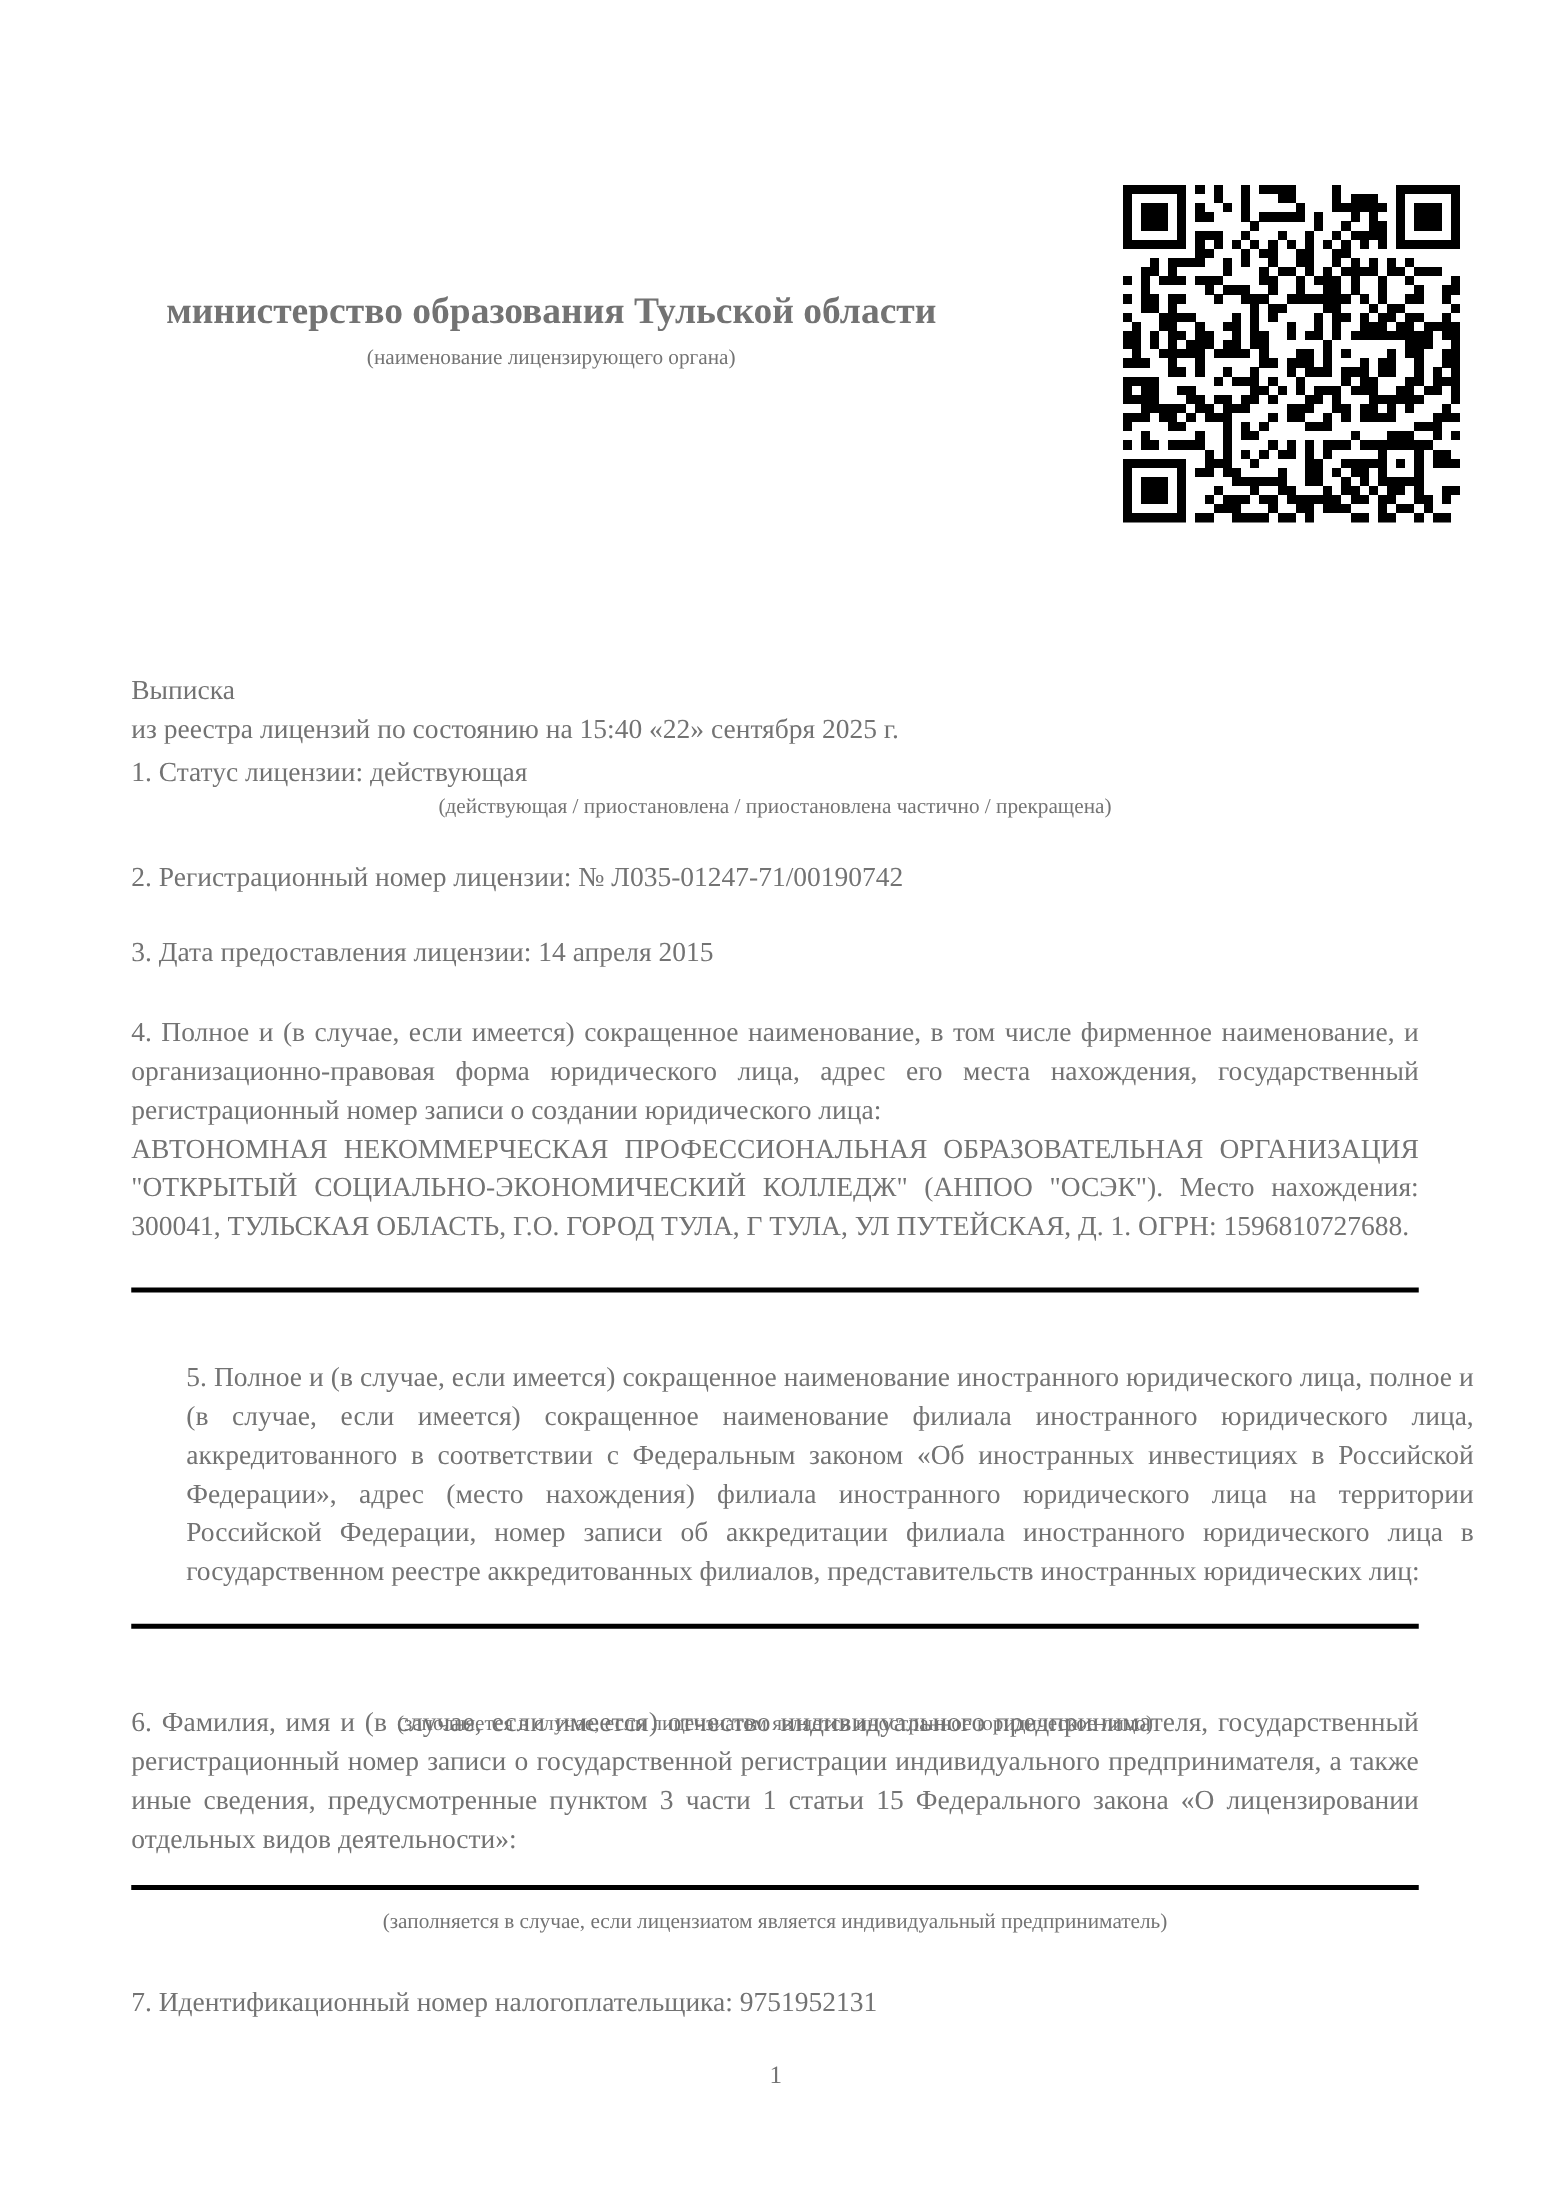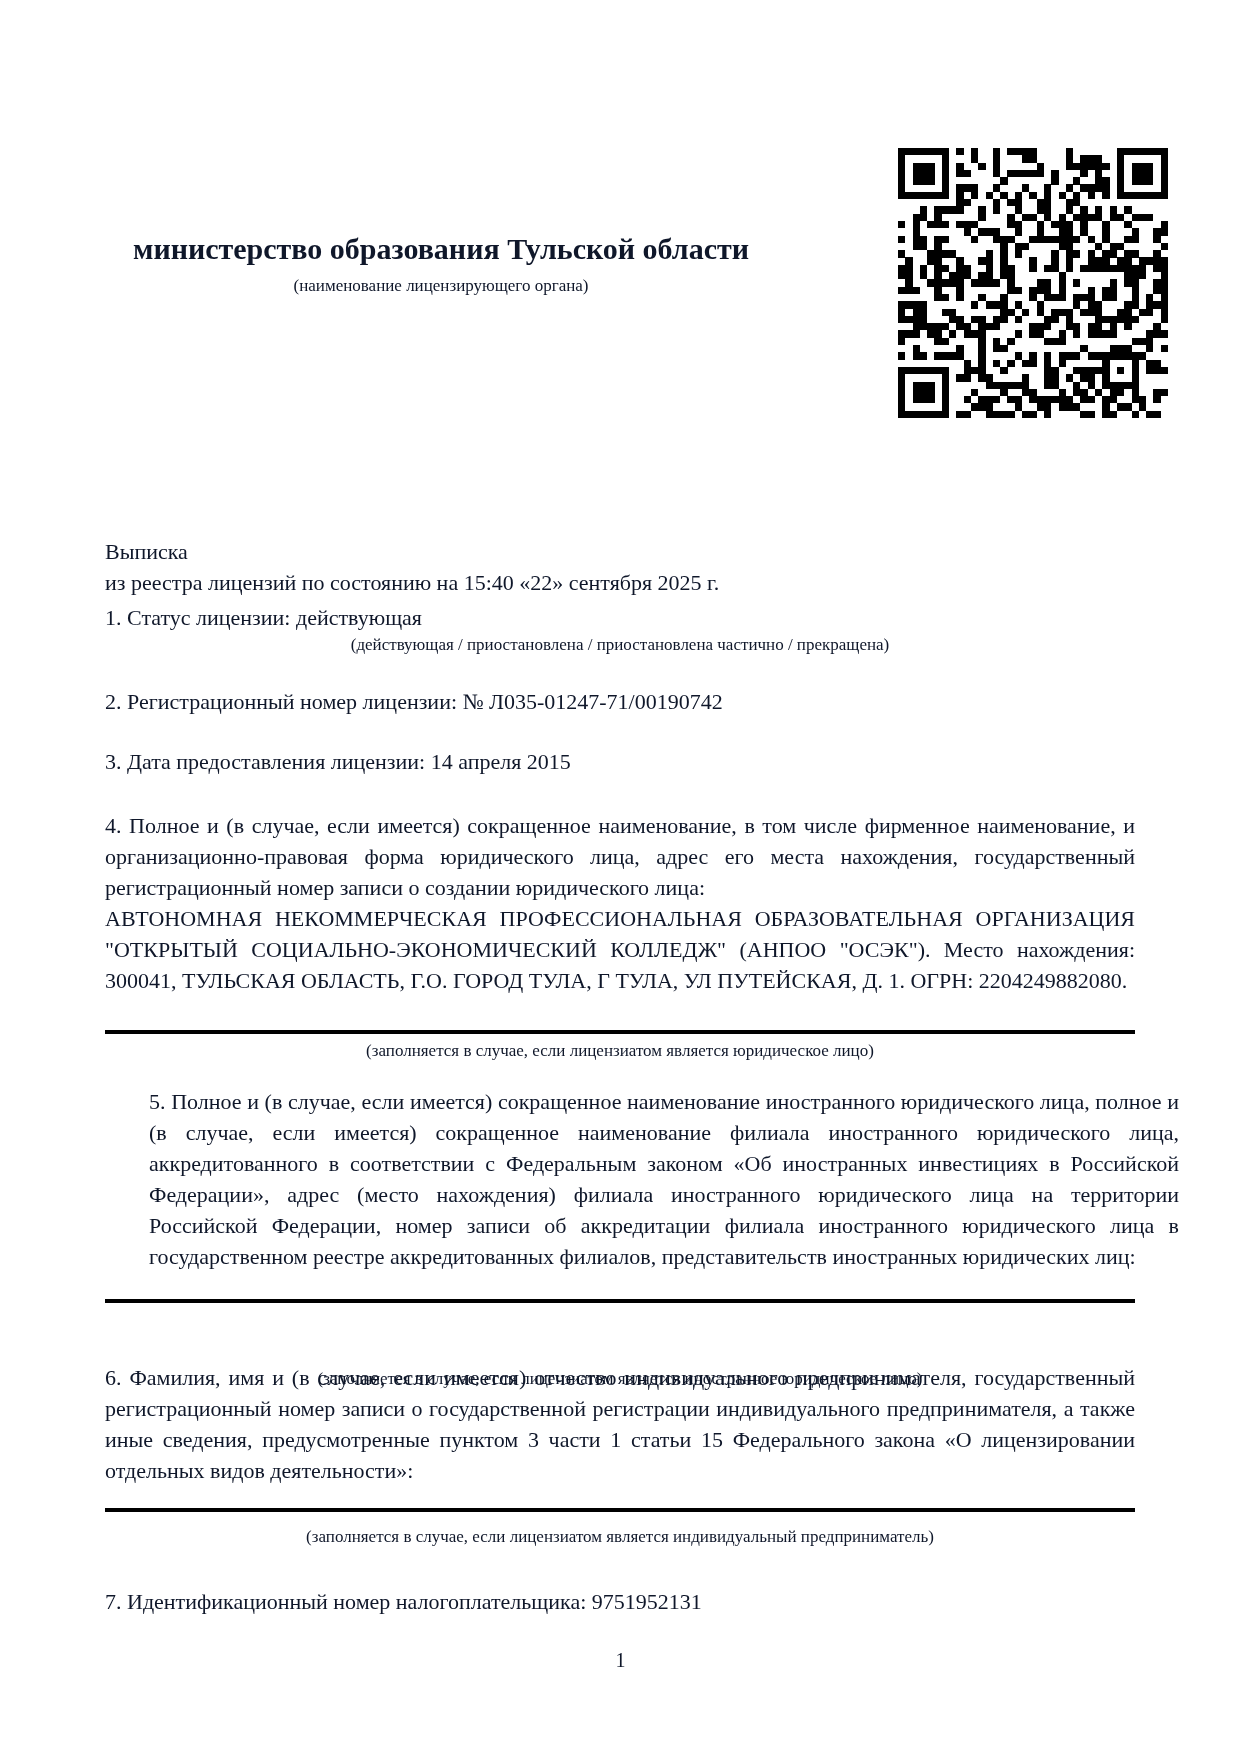--- a/index.html
+++ b/index.html
@@ -1,19 +1,19 @@
 <!DOCTYPE html>
 <html lang="ru"><head>
 <meta charset="utf-8">
 <style>
   html,body{margin:0;padding:0;background:#ffffff;}
   .page{
     position:relative;
     width:1241px;height:1754px;
-    background:#ffffff;color:#0f172a;
+    background:#ffffff;color:#737373;
     font-family:"Liberation Serif", "DejaVu Serif", serif;
     overflow:hidden;
   }
   .abs{position:absolute;}
   .title-block{left:105px;top:230px;width:672px;text-align:center;}
   .doc-title{font-size:30px;font-weight:bold;line-height:38px;}
   .doc-subtitle{font-size:17px;line-height:20px;margin-top:8px;}
   .qr{left:898px;top:148px;width:270px;height:270px;}
   .qr svg{display:block;width:270px;height:270px;}
   .content-line{left:105px;width:1030px;font-size:22px;line-height:31px;}
@@ -708,24 +708,23 @@
 
   <div class="abs content-line" style="top:602px;">1. Статус лицензии: действующая</div>
   <div class="abs note" style="top:634px;">(действующая / приостановлена / приостановлена частично / прекращена)</div>
 
   <div class="abs content-line" style="top:686px;">2. Регистрационный номер лицензии: № Л035-01247-71/00190742</div>
 
   <div class="abs content-line" style="top:746px;">3. Дата предоставления лицензии: 14 апреля 2015</div>
 
   <div class="abs content-line para" style="top:810px;">
     <p>4. Полное и (в случае, если имеется) сокращенное наименование, в том числе фирменное наименование, и организационно-правовая форма юридического лица, адрес его места нахождения, государственный регистрационный номер записи о создании юридического лица:</p>
-    <p>АВТОНОМНАЯ НЕКОММЕРЧЕСКАЯ ПРОФЕССИОНАЛЬНАЯ ОБРАЗОВАТЕЛЬНАЯ ОРГАНИЗАЦИЯ "ОТКРЫТЫЙ СОЦИАЛЬНО-ЭКОНОМИЧЕСКИЙ КОЛЛЕДЖ" (АНПОО "ОСЭК"). Место нахождения: 300041, ТУЛЬСКАЯ ОБЛАСТЬ, Г.О. ГОРОД ТУЛА, Г ТУЛА, УЛ ПУТЕЙСКАЯ, Д. 1. ОГРН: 2204249882080.</p>
+    <p>АВТОНОМНАЯ НЕКОММЕРЧЕСКАЯ ПРОФЕССИОНАЛЬНАЯ ОБРАЗОВАТЕЛЬНАЯ ОРГАНИЗАЦИЯ "ОТКРЫТЫЙ СОЦИАЛЬНО-ЭКОНОМИЧЕСКИЙ КОЛЛЕДЖ" (АНПОО "ОСЭК"). Место нахождения: 300041, ТУЛЬСКАЯ ОБЛАСТЬ, Г.О. ГОРОД ТУЛА, Г ТУЛА, УЛ ПУТЕЙСКАЯ, Д. 1. ОГРН: 1596810727688.</p>
   </div>
   <div class="abs rule" style="top:1030px;"></div>
-  <div class="abs note" style="top:1040px;">(заполняется в случае, если лицензиатом является юридическое лицо)</div>
 
   <div class="abs content-line para" style="top:1086px;margin-left:44px;">
     <p>5. Полное и (в случае, если имеется) сокращенное наименование иностранного юридического лица, полное и (в случае, если имеется) сокращенное наименование филиала иностранного юридического лица, аккредитованного в соответствии с Федеральным законом «Об иностранных инвестициях в Российской Федерации», адрес (место нахождения) филиала иностранного юридического лица на территории Российской Федерации, номер записи об аккредитации филиала иностранного юридического лица в государственном реестре аккредитованных филиалов, представительств иностранных юридических лиц:</p>
   </div>
   <div class="abs rule" style="top:1299px;"></div>
   <div class="abs note" style="top:1368px;">(заполняется в случае, если лицензиатом является иностранное юридическое лицо)</div>
 
   <div class="abs content-line para" style="top:1362px;">
     <p>6. Фамилия, имя и (в случае, если имеется) отчество индивидуального предпринимателя, государственный регистрационный номер записи о государственной регистрации индивидуального предпринимателя, а также иные сведения, предусмотренные пунктом 3 части 1 статьи 15 Федерального закона «О лицензировании отдельных видов деятельности»:</p>
   </div>

